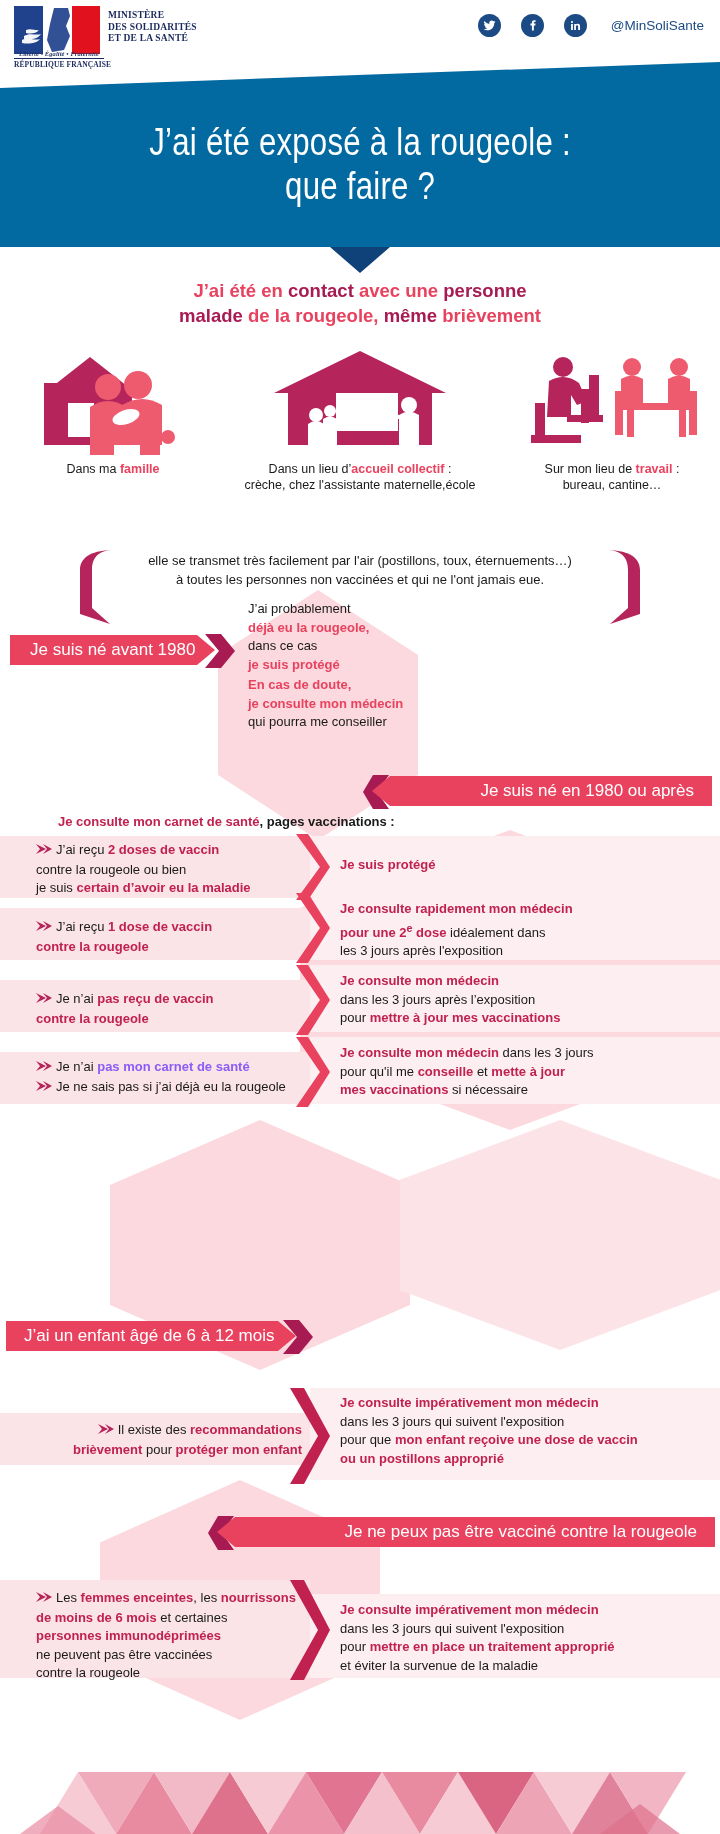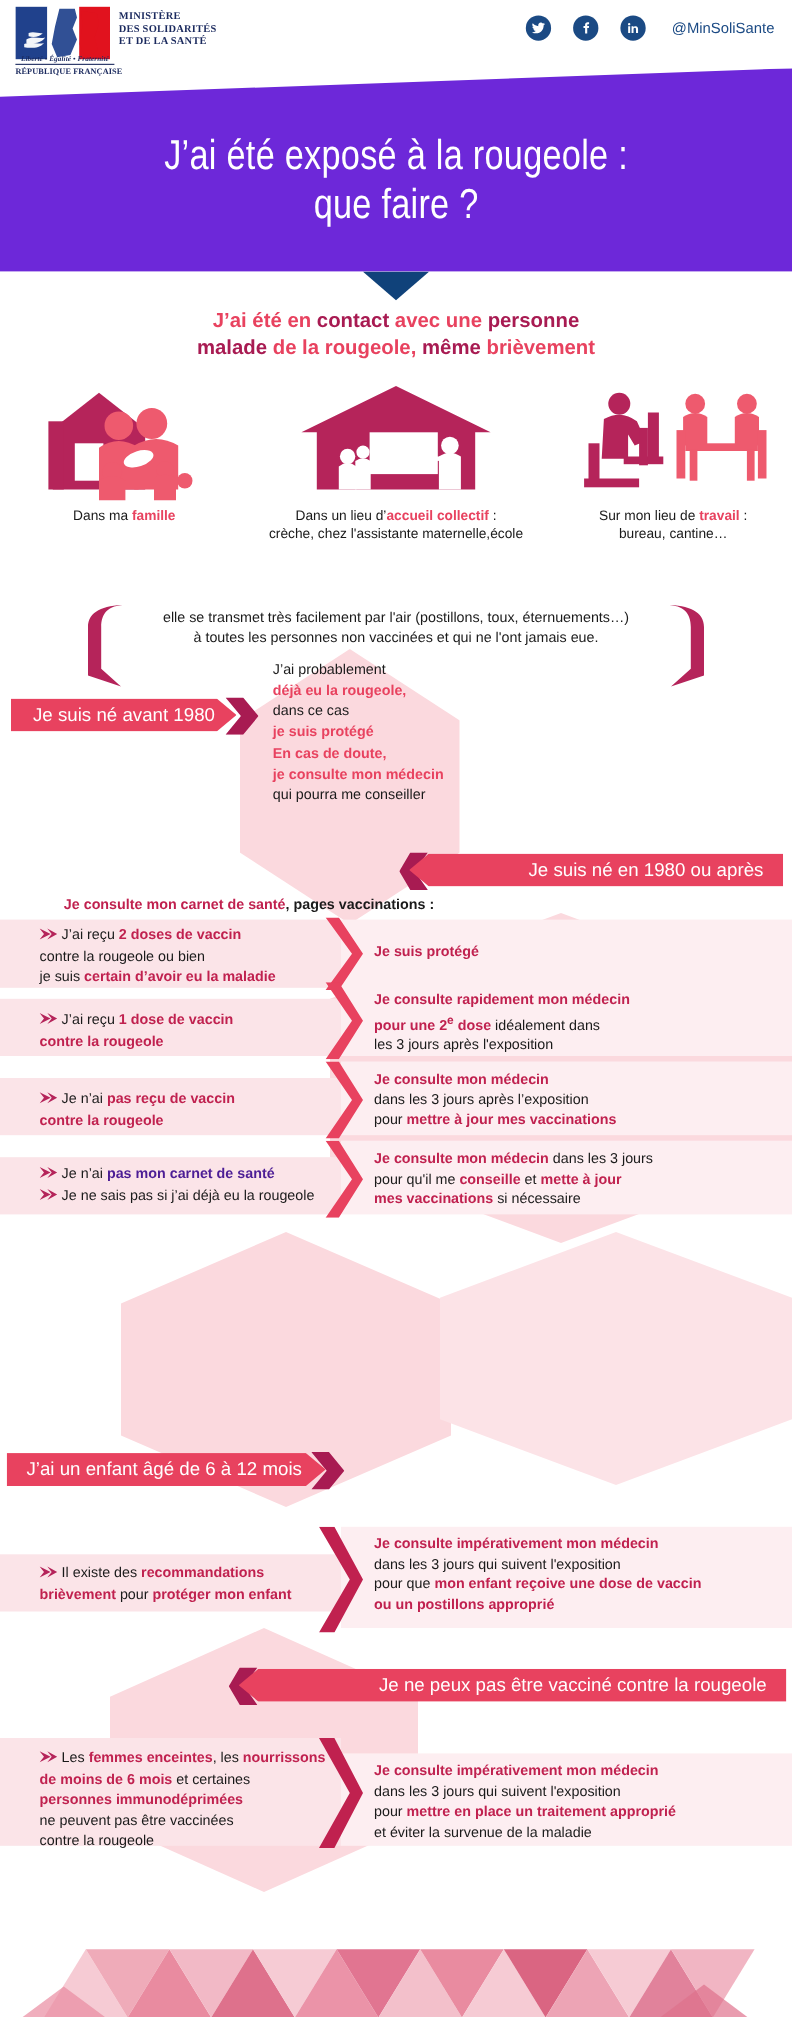--- a/index.html
+++ b/index.html
@@ -32,21 +32,21 @@
   .sicon {
     width:23px; height:23px; border-radius:50%; background:#1b4a84;
     display:flex; align-items:center; justify-content:center;
   }
   .sicon svg { width:13px; height:13px; fill:#ffffff; }
   .handle { font-size:13.5px; color:#1b4a84; margin-left:4px; }
 
   
   .banner {
     position:absolute; left:0; top:62px; width:720px; height:185px;
-    background:#6d28d9;
+    background:#0369a1;
     clip-path: polygon(0 26px, 720px 0, 720px 185px, 0 185px);
     display:flex; flex-direction:column; align-items:center; justify-content:center;
     padding-top:18px;
   }
   .banner h1 {
     color:#ffffff; font-weight:normal; text-align:center;
     font-size:38px; line-height:44px; letter-spacing:.3px;
     font-family:"Liberation Sans", sans-serif;
     transform: scaleX(0.82); transform-origin:center;
   }
@@ -353,21 +353,21 @@
   <svg width="40" height="70" viewBox="0 0 40 70">
       <path d="M6 0 L30 35 L6 70 L18 70 L40 35 L18 0 Z" fill="#e8425f"></path>
     </svg>
 </div>
 <div class="rowtxt" style="left:36px; top:1058px; width:266px;">
   <span style="display:inline-block;vertical-align:-1px;margin-right:4px;">
     <svg width="16" height="12" viewBox="0 0 16 12">
         <path d="M0 1 L10 6 L0 11 L4 6 Z" fill="#b5245a"></path>
         <path d="M7 1 L16 6 L7 11 L11 6 Z" fill="#b5245a"></path>
       </svg>
-  </span><span><span>Je n’ai </span><b style="color: #4c1d95;">pas mon carnet de santé</b><br><span style="display: inline-block; vertical-align: -1px; margin-right: 4px;"><svg width="16" height="12" viewBox="0 0 16 12">
+  </span><span><span>Je n’ai </span><b style="color: #8b5cf6;">pas mon carnet de santé</b><br><span style="display: inline-block; vertical-align: -1px; margin-right: 4px;"><svg width="16" height="12" viewBox="0 0 16 12">
           <path d="M0 1 L10 6 L0 11 L4 6 Z" fill="#b5245a"></path>
           <path d="M7 1 L16 6 L7 11 L11 6 Z" fill="#b5245a"></path>
         </svg></span><span>Je ne sais pas si j’ai déjà eu la rougeole</span></span>
 </div>
 <div class="rowtxt" style="left:340px; top:1044px; width:355px;"><span><b style="color: rgb(192, 33, 79);">Je consulte mon médecin</b><span> dans les 3 jours</span><br><span>pour qu'il me </span><b style="color: rgb(192, 33, 79);">conseille</b><span> et </span><b style="color: rgb(192, 33, 79);">mette à jour</b><br><b style="color: rgb(192, 33, 79);">mes vaccinations</b><span> si nécessaire</span></span></div>
 
 <div class="hexpale" style="left:110px; top:1120px; width:300px; height:250px;"></div>
 <div class="hexpale" style="left:400px; top:1120px; width:320px; height:230px; background:#fce3e7;"></div>
 
 <div class="tagshadow" style="left:283px; top:1320px;">
@@ -379,21 +379,21 @@
   <span>J’ai un enfant âgé de 6 à 12 mois</span>
 </div>
 
 <div class="band bandL" style="left:0; top:1413px; width:310px; height:52px;"></div>
 <div class="band bandR" style="left:310px; top:1388px; width:410px; height:92px;"></div>
 <div class="chev" style="left:284px; top:1388px;">
   <svg width="46" height="96" viewBox="0 0 46 96">
       <path d="M6 0 L34 48 L6 96 L20 96 L46 48 L20 0 Z" fill="#c0214f"></path>
     </svg>
 </div>
-<div class="rowtxt" style="left:36px; top:1421px; width:266px;">
+<div class="rowtxt" style="left:36px; top:1421px; width:266px;text-align:right;">
   <span style="display:inline-block;vertical-align:-1px;margin-right:4px;">
     <svg width="16" height="12" viewBox="0 0 16 12">
         <path d="M0 1 L10 6 L0 11 L4 6 Z" fill="#b5245a"></path>
         <path d="M7 1 L16 6 L7 11 L11 6 Z" fill="#b5245a"></path>
       </svg>
   </span><span><span>Il existe des </span><b style="color: rgb(192, 33, 79);">recommandations</b><br><b style="color: rgb(192, 33, 79);">brièvement</b><span> pour </span><b style="color: rgb(192, 33, 79);">protéger mon enfant</b></span>
 </div>
 <div class="rowtxt" style="left:340px; top:1394px; width:360px;"><span><b style="color: rgb(192, 33, 79);">Je consulte impérativement mon médecin</b><br><span>dans les 3 jours qui suivent l'exposition</span><br><span>pour que </span><b style="color: rgb(192, 33, 79);">mon enfant reçoive une dose de vaccin</b><br><b style="color: rgb(192, 33, 79);">ou un postillons approprié</b></span></div>
 
 <div class="hexpale" style="left:100px; top:1480px; width:280px; height:240px;"></div>

